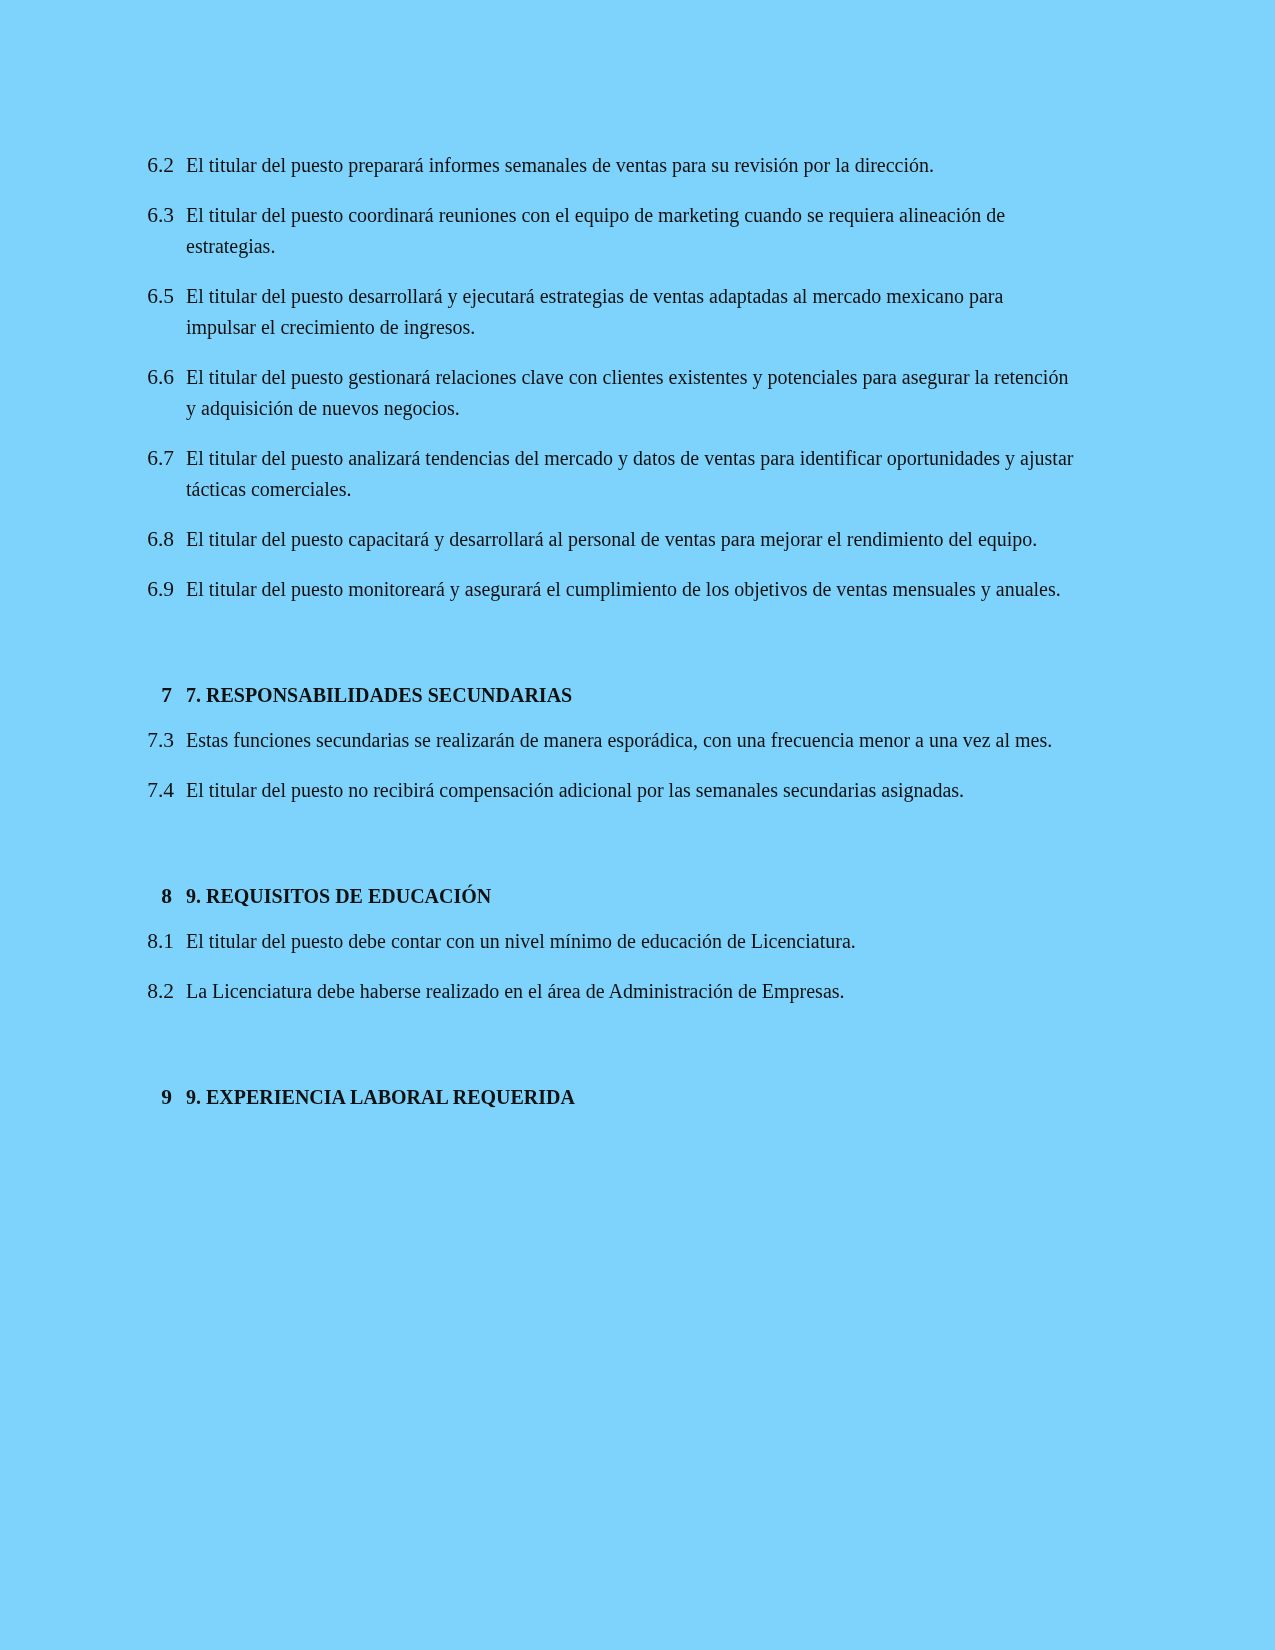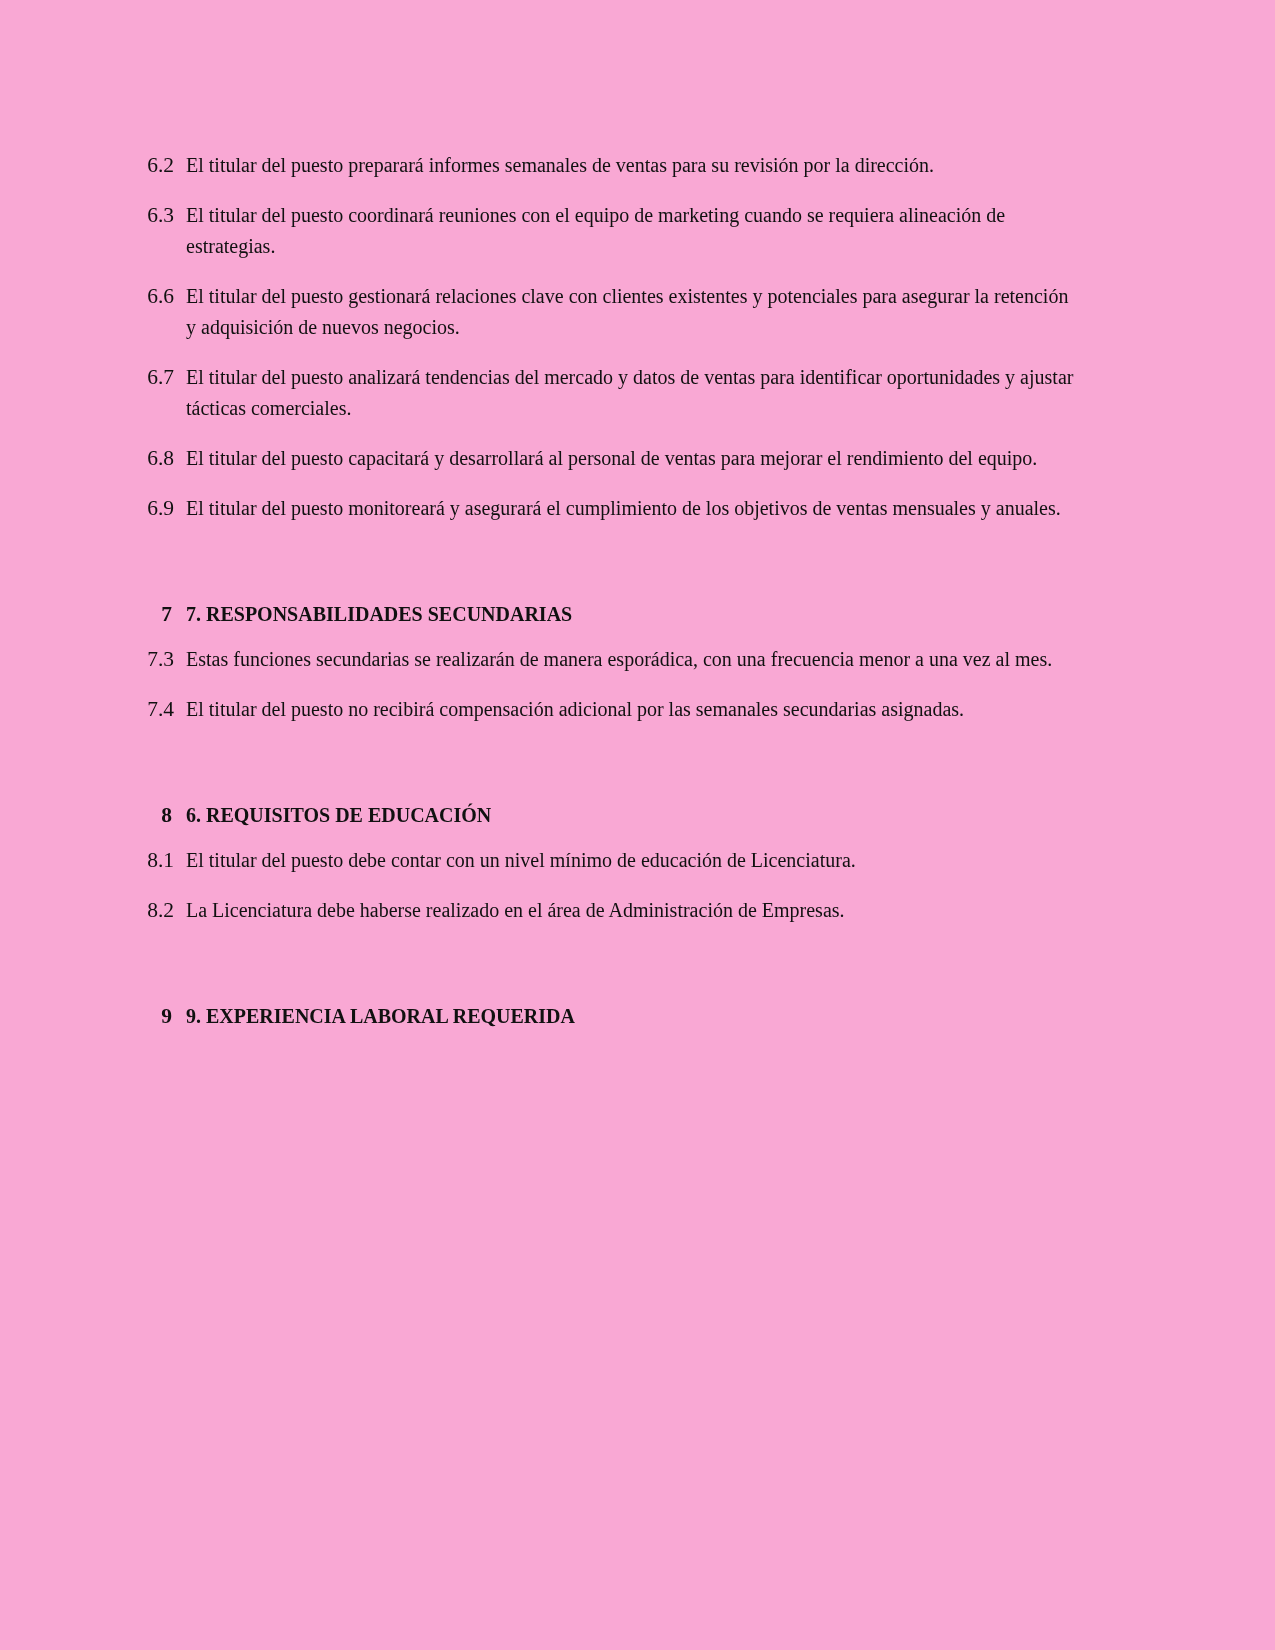--- a/index.html
+++ b/index.html
@@ -10,21 +10,21 @@
   }
   body {
     font-family: "Liberation Serif", "DejaVu Serif", serif;
     color: #111111;
     -webkit-font-smoothing: antialiased;
   }
   .page {
     position: relative;
     width: 1275px;
     height: 1650px;
-    background: #f9a8d4;
+    background: #7dd3fc;
     margin: 0 auto;
     overflow: hidden;
     box-sizing: border-box;
   }
   .content {
     position: absolute;
     left: 140px;
     top: 150px;
     width: 935px;
   }
@@ -79,20 +79,24 @@
   <div class="content" id="doc-body">
       <div class="clause">
         <div class="clause-num">6.2</div>
         <div class="clause-text">El titular del puesto preparará informes semanales de ventas para su revisión por la dirección.</div>
       </div>
       <div class="clause">
         <div class="clause-num">6.3</div>
         <div class="clause-text">El titular del puesto coordinará reuniones con el equipo de marketing cuando se requiera alineación de estrategias.</div>
       </div>
       <div class="clause">
+        <div class="clause-num">6.5</div>
+        <div class="clause-text">El titular del puesto desarrollará y ejecutará estrategias de ventas adaptadas al mercado mexicano para impulsar el crecimiento de ingresos.</div>
+      </div>
+      <div class="clause">
         <div class="clause-num">6.6</div>
         <div class="clause-text">El titular del puesto gestionará relaciones clave con clientes existentes y potenciales para asegurar la retención y adquisición de nuevos negocios.</div>
       </div>
       <div class="clause">
         <div class="clause-num">6.7</div>
         <div class="clause-text">El titular del puesto analizará tendencias del mercado y datos de ventas para identificar oportunidades y ajustar tácticas comerciales.</div>
       </div>
       <div class="clause">
         <div class="clause-num">6.8</div>
         <div class="clause-text">El titular del puesto capacitará y desarrollará al personal de ventas para mejorar el rendimiento del equipo.</div>
@@ -111,21 +115,21 @@
         <div class="clause-num">7.3</div>
         <div class="clause-text">Estas funciones secundarias se realizarán de manera esporádica, con una frecuencia menor a una vez al mes.</div>
       </div>
       <div class="clause">
         <div class="clause-num">7.4</div>
         <div class="clause-text">El titular del puesto no recibirá compensación adicional por las semanales secundarias asignadas.</div>
       </div>
       <div class="gap-before-heading"></div>
       <div class="section-heading clause">
         <div class="clause-num">8</div>
-        <div class="clause-text">6. REQUISITOS DE EDUCACIÓN</div>
+        <div class="clause-text">9. REQUISITOS DE EDUCACIÓN</div>
       </div>
       <div class="gap-after-heading"></div>
       <div class="clause">
         <div class="clause-num">8.1</div>
         <div class="clause-text">El titular del puesto debe contar con un nivel mínimo de educación de Licenciatura.</div>
       </div>
       <div class="clause">
         <div class="clause-num">8.2</div>
         <div class="clause-text">La Licenciatura debe haberse realizado en el área de Administración de Empresas.</div>
       </div>

